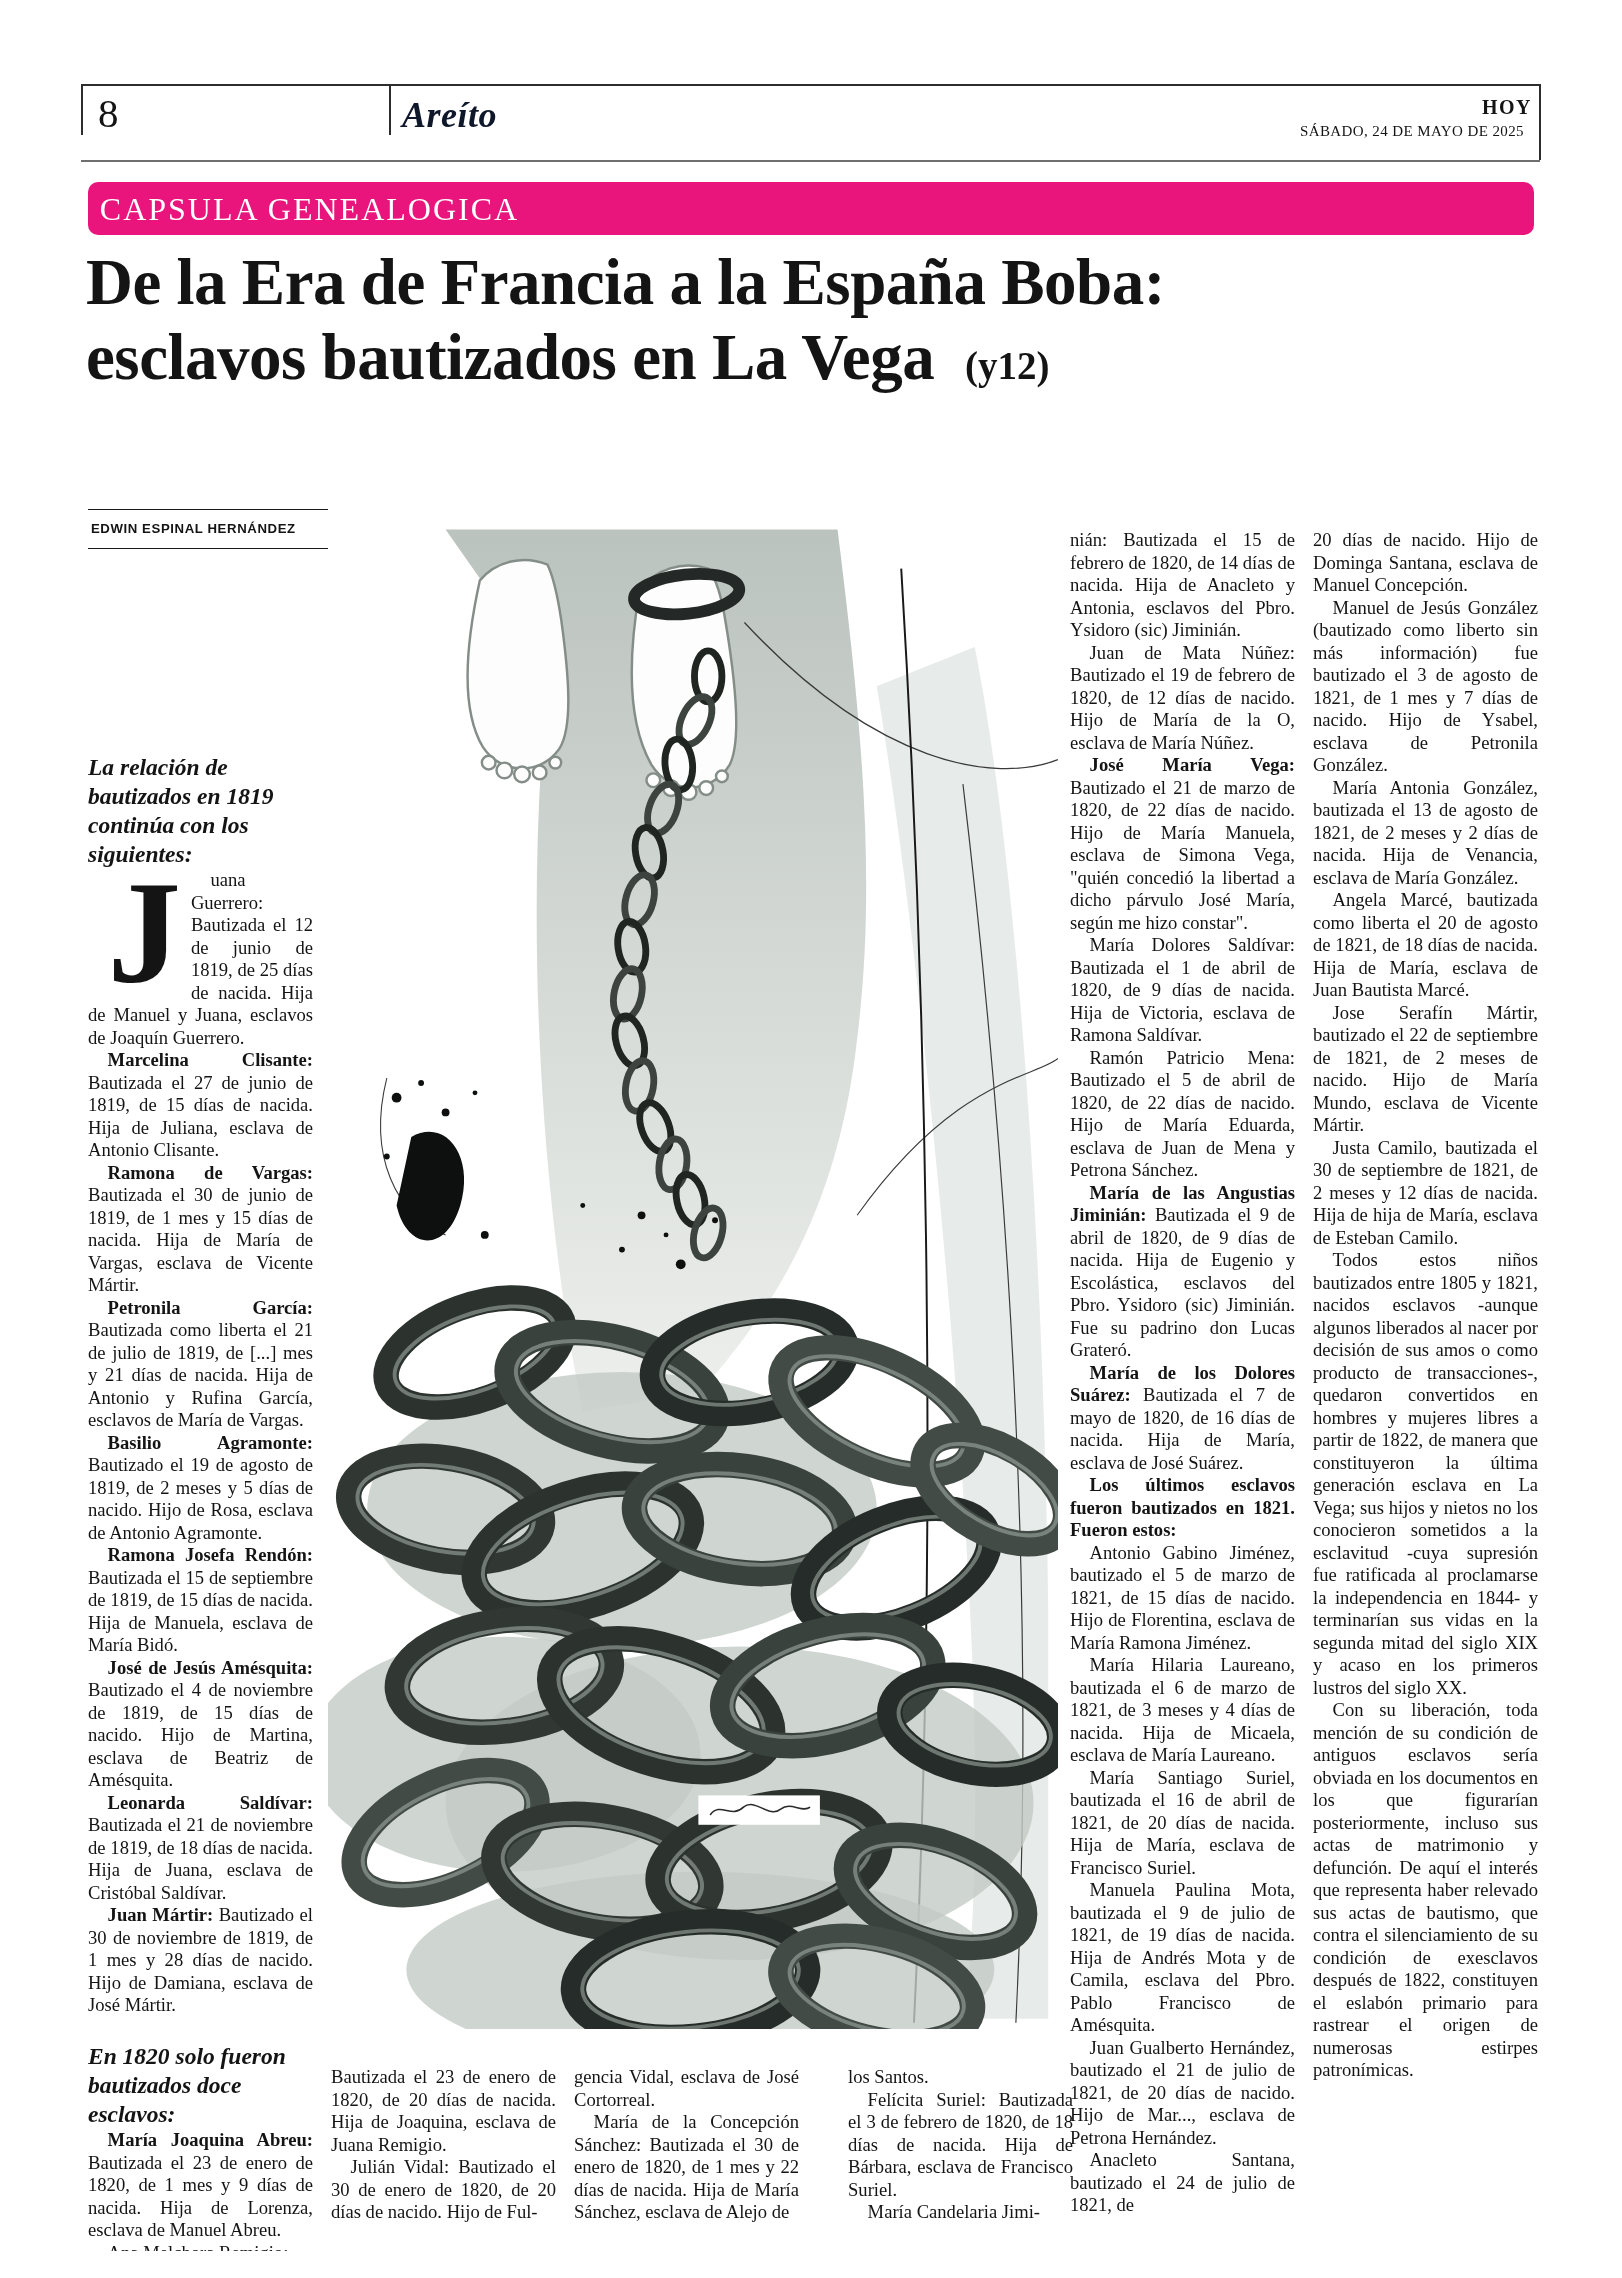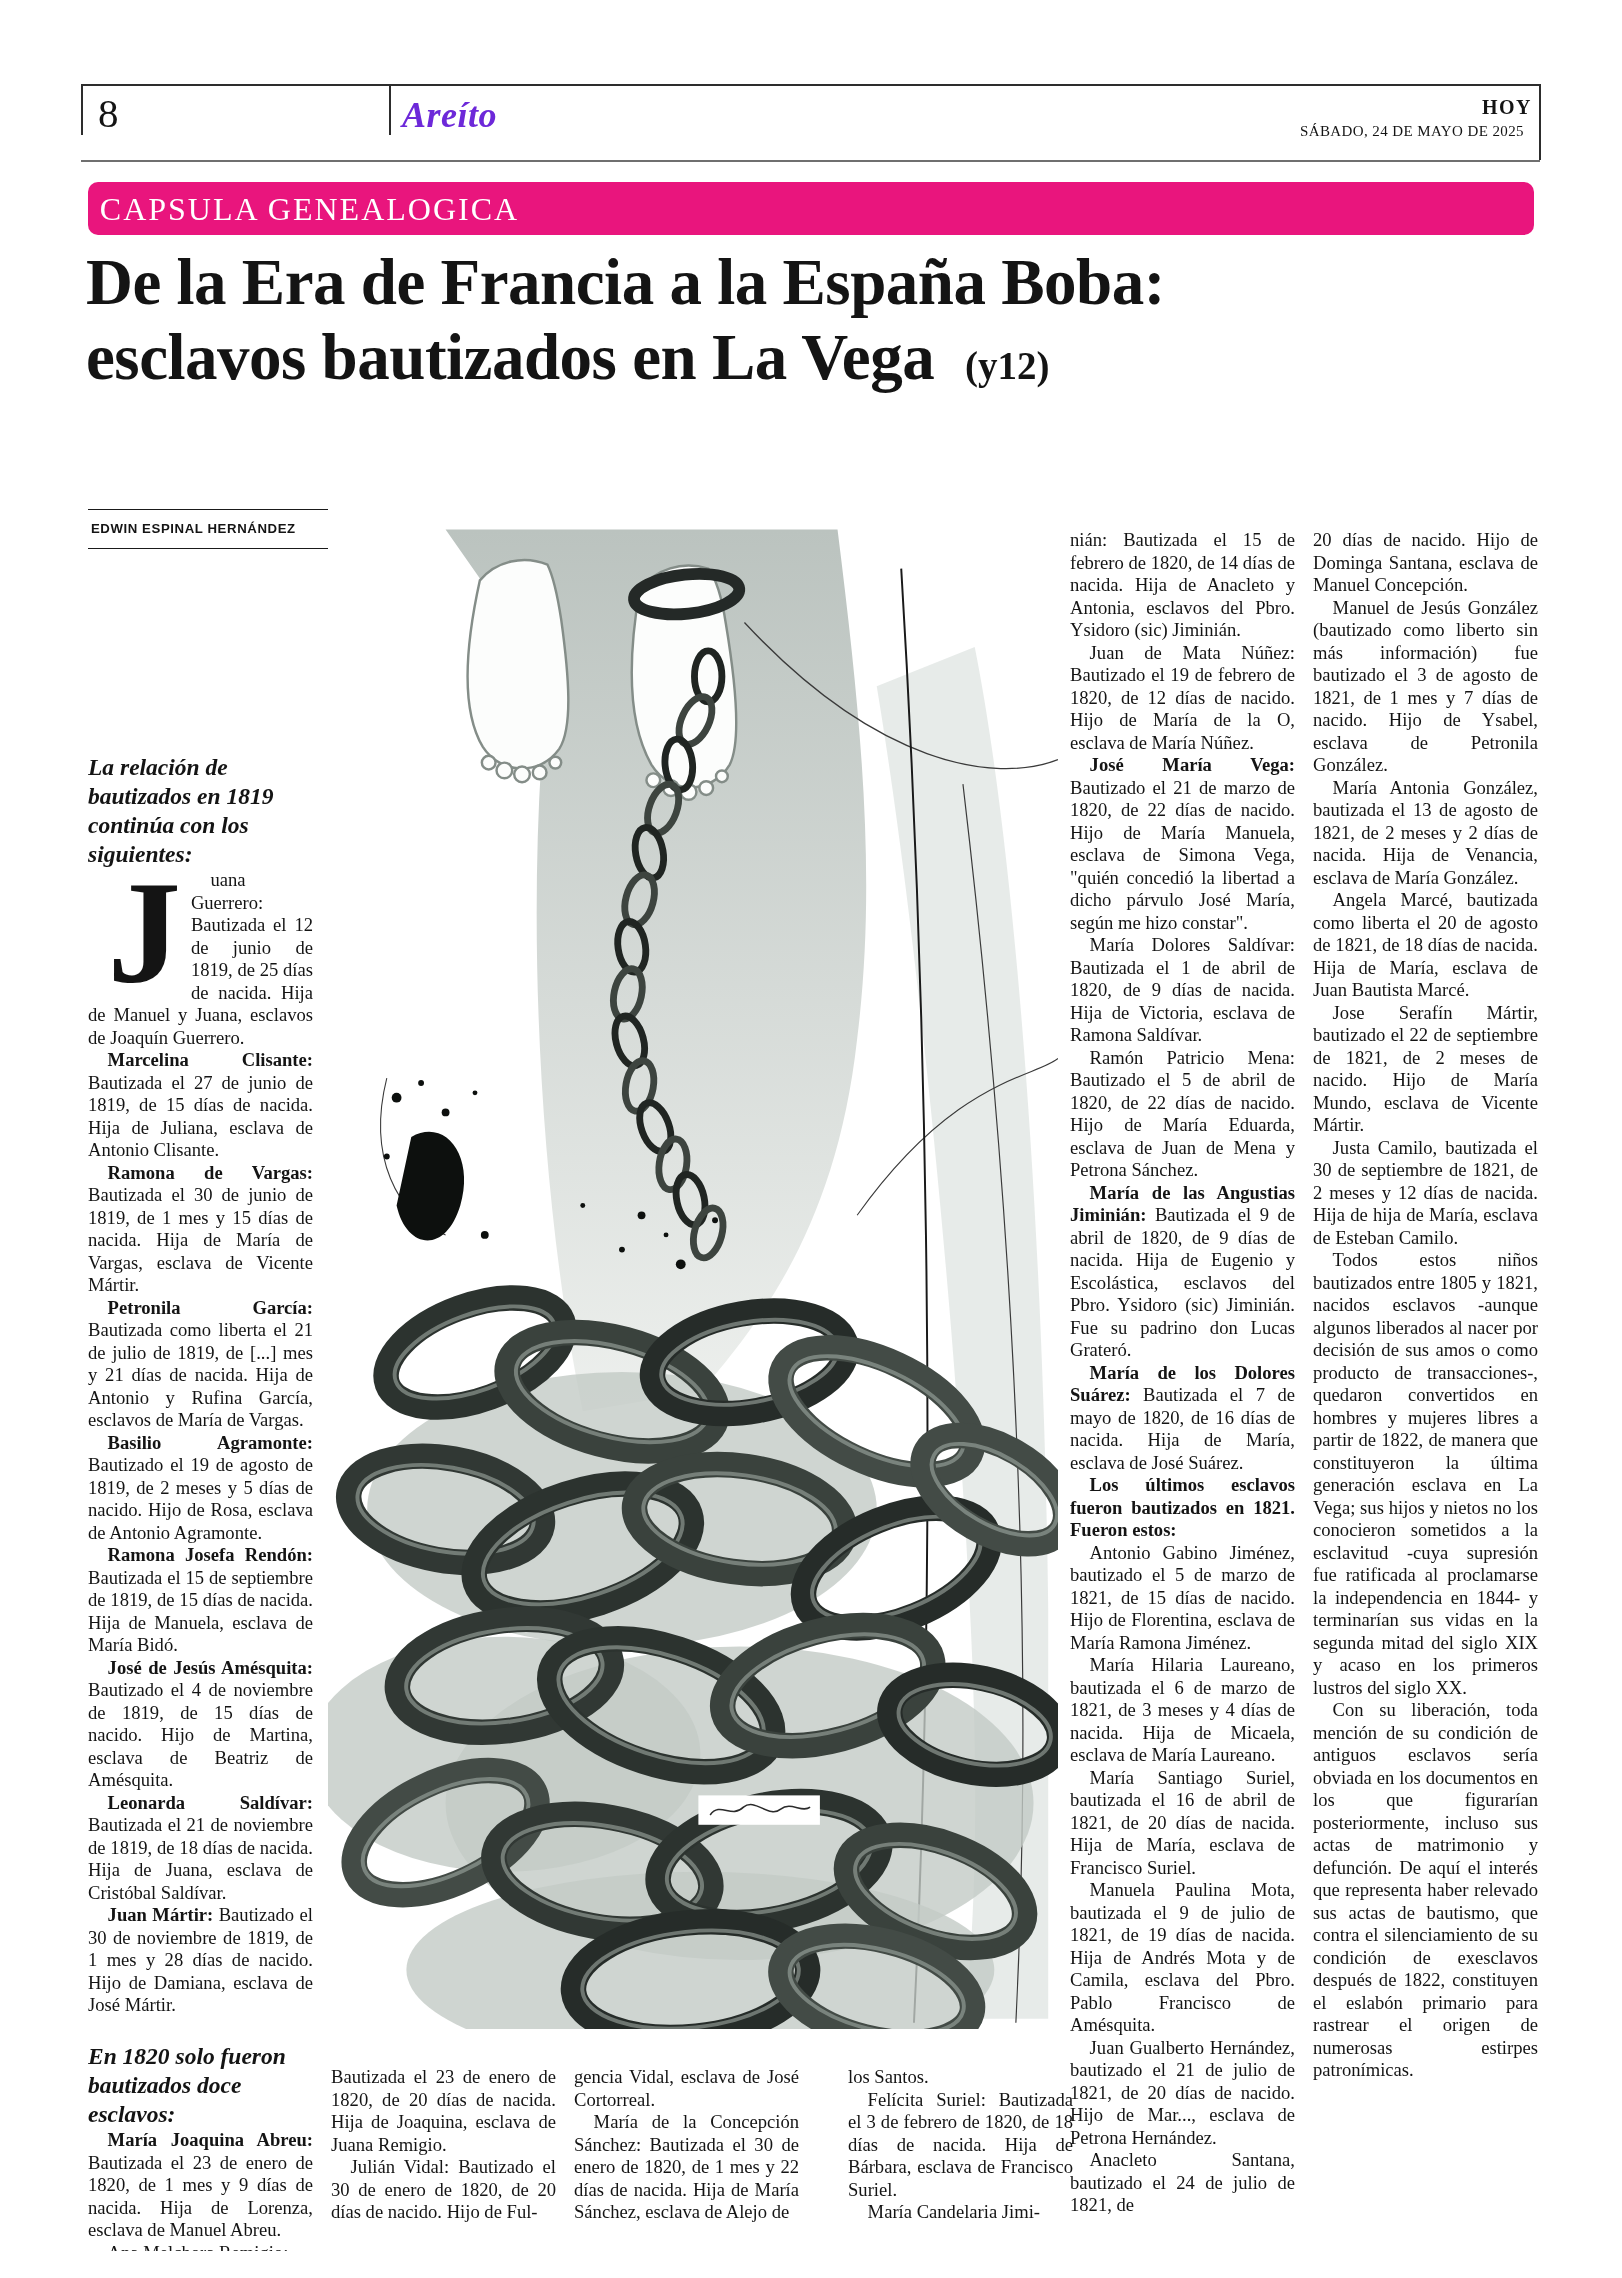--- a/index.html
+++ b/index.html
@@ -52,21 +52,21 @@
 
 <div class="page">
 
   <div class="rule" style="left:81px;top:84px;width:1459px;height:2px;"></div>
   <div class="rule" style="left:81px;top:84px;width:2px;height:51px;"></div>
   <div class="rule" style="left:389px;top:86px;width:2px;height:49px;"></div>
   <div class="rule" style="left:1539px;top:84px;width:2px;height:76px;"></div>
   <div class="rule-light" style="left:81px;top:160px;width:1459px;height:1.5px;"></div>
 
   <div class="pageno">8</div>
-  <div class="areito" style="color:#6d28d9;">Areíto</div>
+  <div class="areito" style="color:#0f172a;">Areíto</div>
   <div class="masthead">HOY</div>
   <div class="dateline">SÁBADO, 24 DE MAYO DE 2025</div>
 
   <div class="banner" style="background:#e9157d;">
     <span>CAPSULA GENEALOGICA</span>
   </div>
 
   <div class="headline">
     <div>De la Era de Francia a la España Boba:</div>
     <div>

